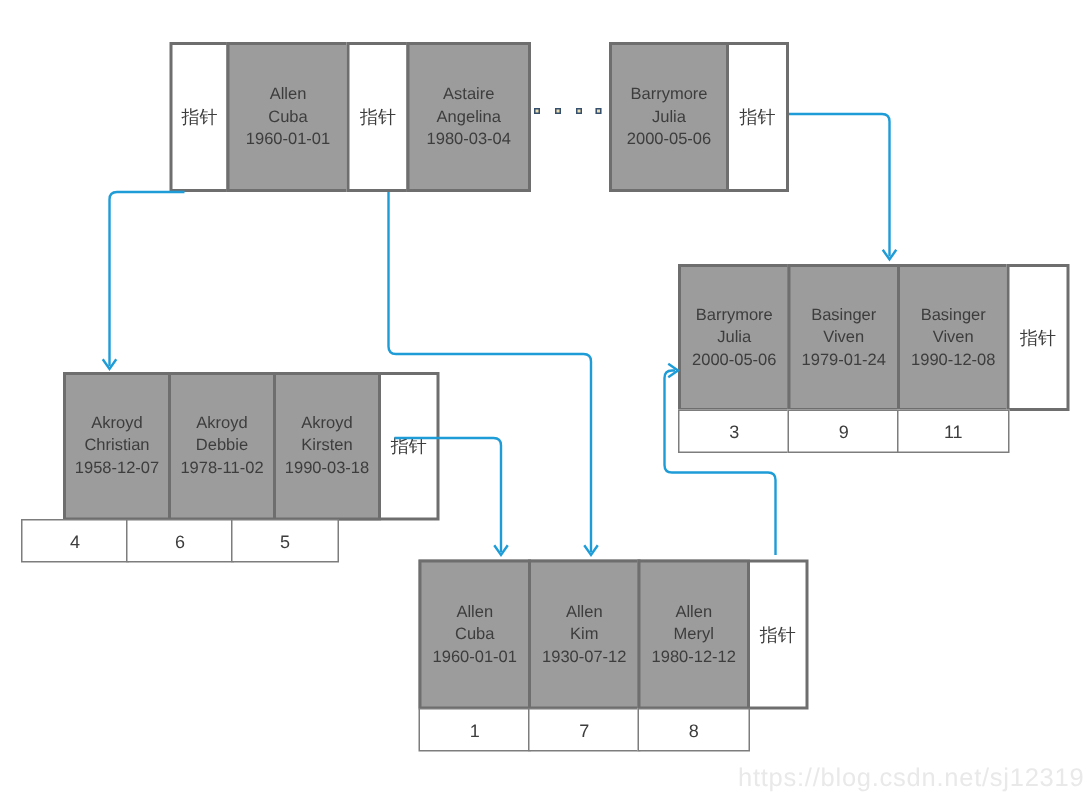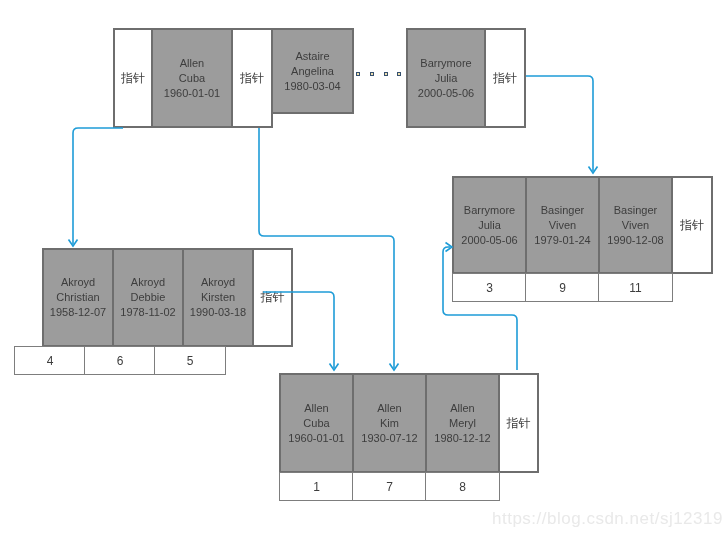--- a/index.html
+++ b/index.html
@@ -44,21 +44,21 @@
 </head>
 <body>
 
 <div class="canvas">
 
   <div class="box white" style="left:113px;top:28px;width:40px;height:100px;">指针</div>
   <div class="box gray" style="left:151px;top:28px;width:82px;height:100px;">Allen
 Cuba
 1960-01-01</div>
   <div class="box white" style="left:231px;top:28px;width:42px;height:100px;">指针</div>
-  <div class="box gray" style="left:271px;top:28px;width:83px;height:86px;">Astaire
+  <div class="box gray" style="left:271px;top:28px;width:83px;height:100px;">Astaire
 Angelina
 1980-03-04</div>
 
   <div class="dot" style="left:356px;top:72px;"></div>
   <div class="dot" style="left:370px;top:72px;"></div>
   <div class="dot" style="left:384px;top:72px;"></div>
   <div class="dot" style="left:397px;top:72px;"></div>
 
   <div class="box gray" style="left:406px;top:28px;width:80px;height:100px;">Barrymore
 Julia

